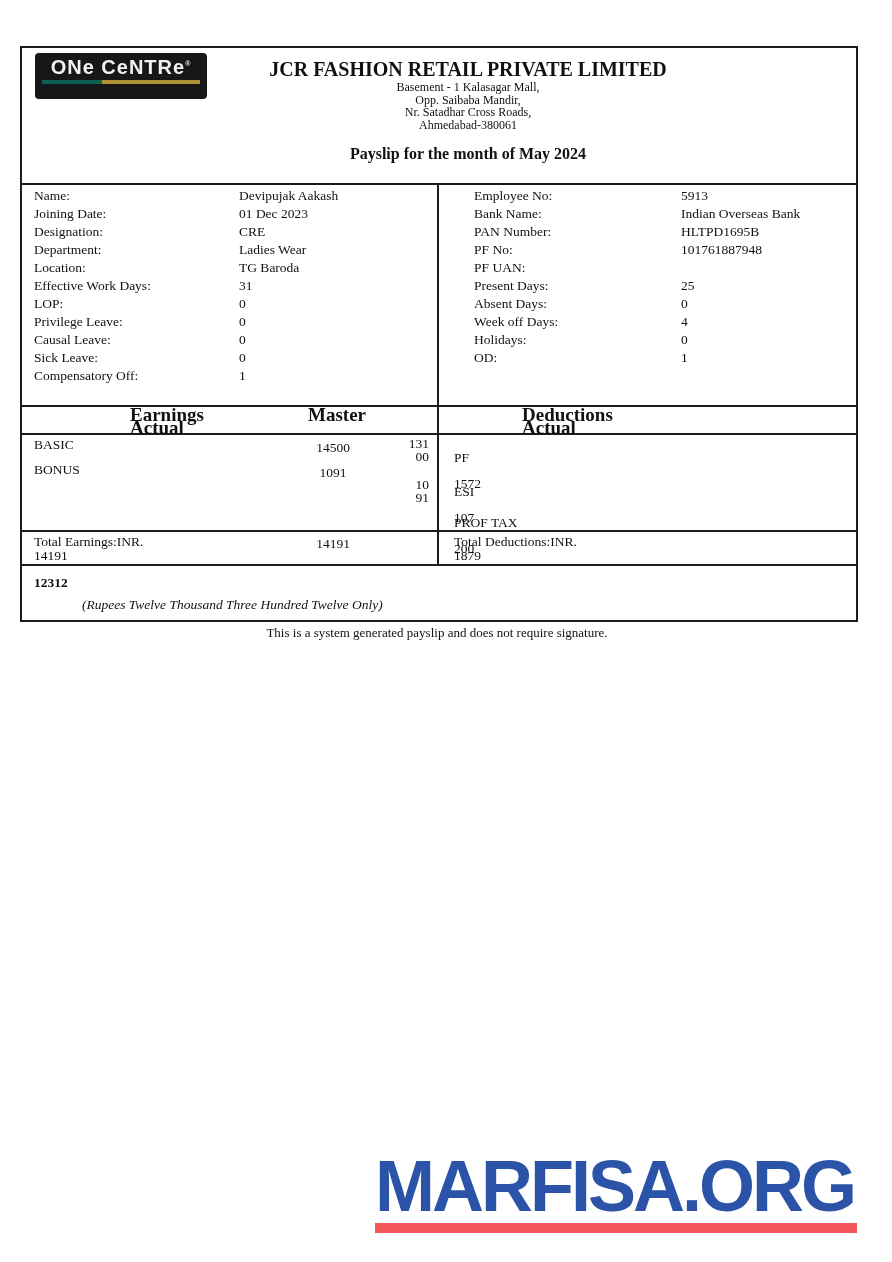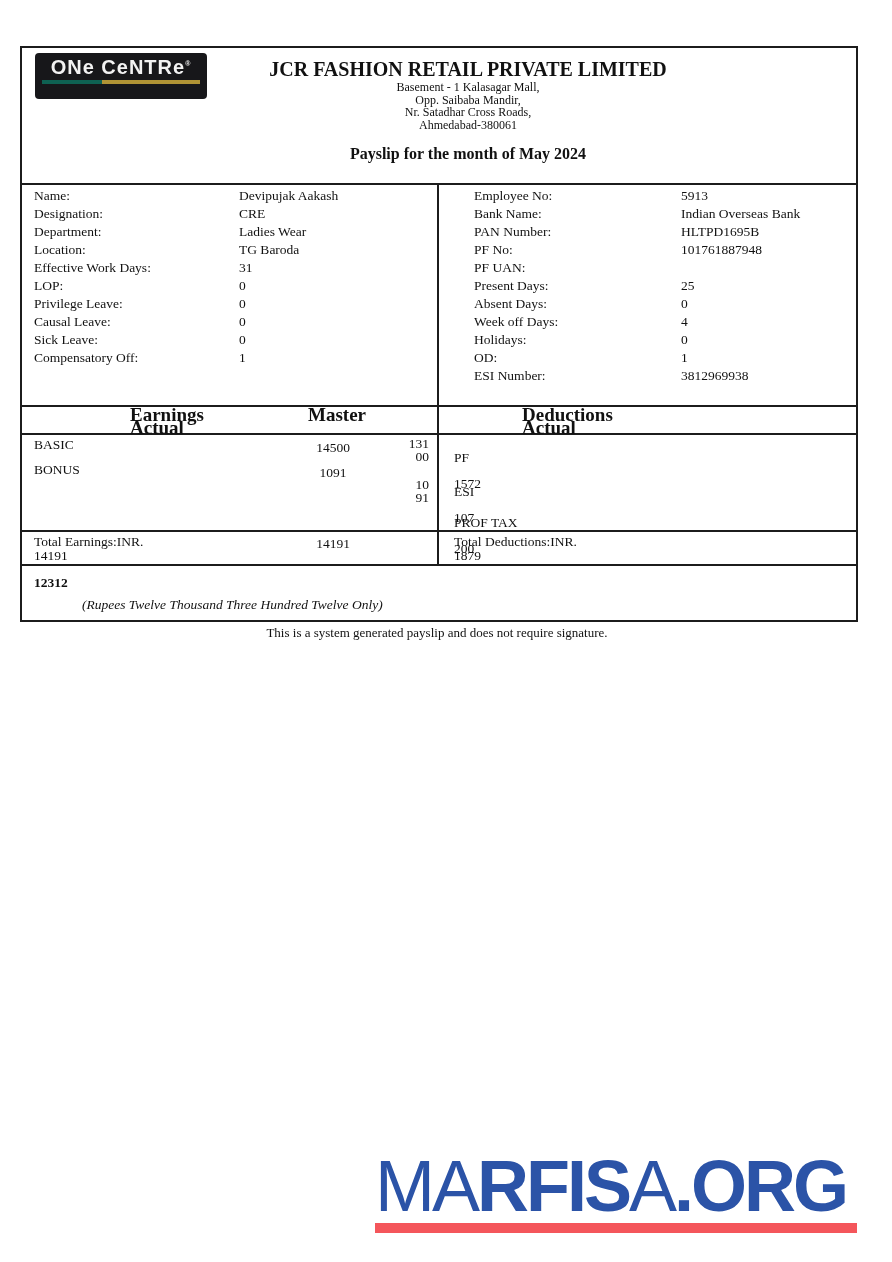--- a/index.html
+++ b/index.html
@@ -44,21 +44,21 @@
   .net-row{position:absolute;left:12px;top:527px;font-size:13.5px;display:flex;}
   .net-amount{font-weight:700;}
   .net-words{position:absolute;left:12px;top:549px;font-size:13.5px;font-style:italic;margin-left:48px;}
 
   .footer-note{position:absolute;left:20px;top:625px;width:834px;text-align:center;font-size:13px;}
 
   
   .watermark{position:absolute;left:375px;top:1153px;width:500px;
              font-family:"Liberation Sans",sans-serif;color:#2b53a7;
              font-size:72px;letter-spacing:-3px;line-height:66px;white-space:nowrap;}
-  .wm-light{font-weight:400;}
+  .wm-light{font-weight:700;}
   .wm-bold{font-weight:700;}
   .wm-bar{position:absolute;left:375px;top:1223px;width:482px;height:10px;background:#f4565b;}
 </style>
 </head>
 <body>
 
 <div class="page">
 
   <div class="box">
 
@@ -80,20 +80,24 @@
     </div>
 
     <div class="hline" style="top:135px;"></div>
 
     <div class="det-col left">
       <div class="drow">
           <span class="lbl">Name:</span>
           <span>Devipujak Aakash</span>
         </div>
       <div class="drow">
+          <span class="lbl">Joining Date:</span>
+          <span>01 Dec 2023</span>
+        </div>
+      <div class="drow">
           <span class="lbl">Designation:</span>
           <span>CRE</span>
         </div>
       <div class="drow">
           <span class="lbl">Department:</span>
           <span>Ladies Wear</span>
         </div>
       <div class="drow">
           <span class="lbl">Location:</span>
           <span>TG Baroda</span>
@@ -157,24 +161,20 @@
           <span class="lbl">Week off Days:</span>
           <span>4</span>
         </div>
       <div class="drow">
           <span class="lbl">Holidays:</span>
           <span>0</span>
         </div>
       <div class="drow">
           <span class="lbl">OD:</span>
           <span>1</span>
-        </div>
-      <div class="drow">
-          <span class="lbl">ESI Number:</span>
-          <span>3812969938</span>
         </div>
     </div>
 
     <div class="vline" style="left:415px;top:135px;height:381px;"></div>
     <div class="hline" style="top:357px;"></div>
     <div class="hline" style="top:385px;"></div>
     <div class="hline" style="top:482px;"></div>
     <div class="hline" style="top:516px;"></div>
 
     <div class="abs th" style="left:108px;top:361px;">

